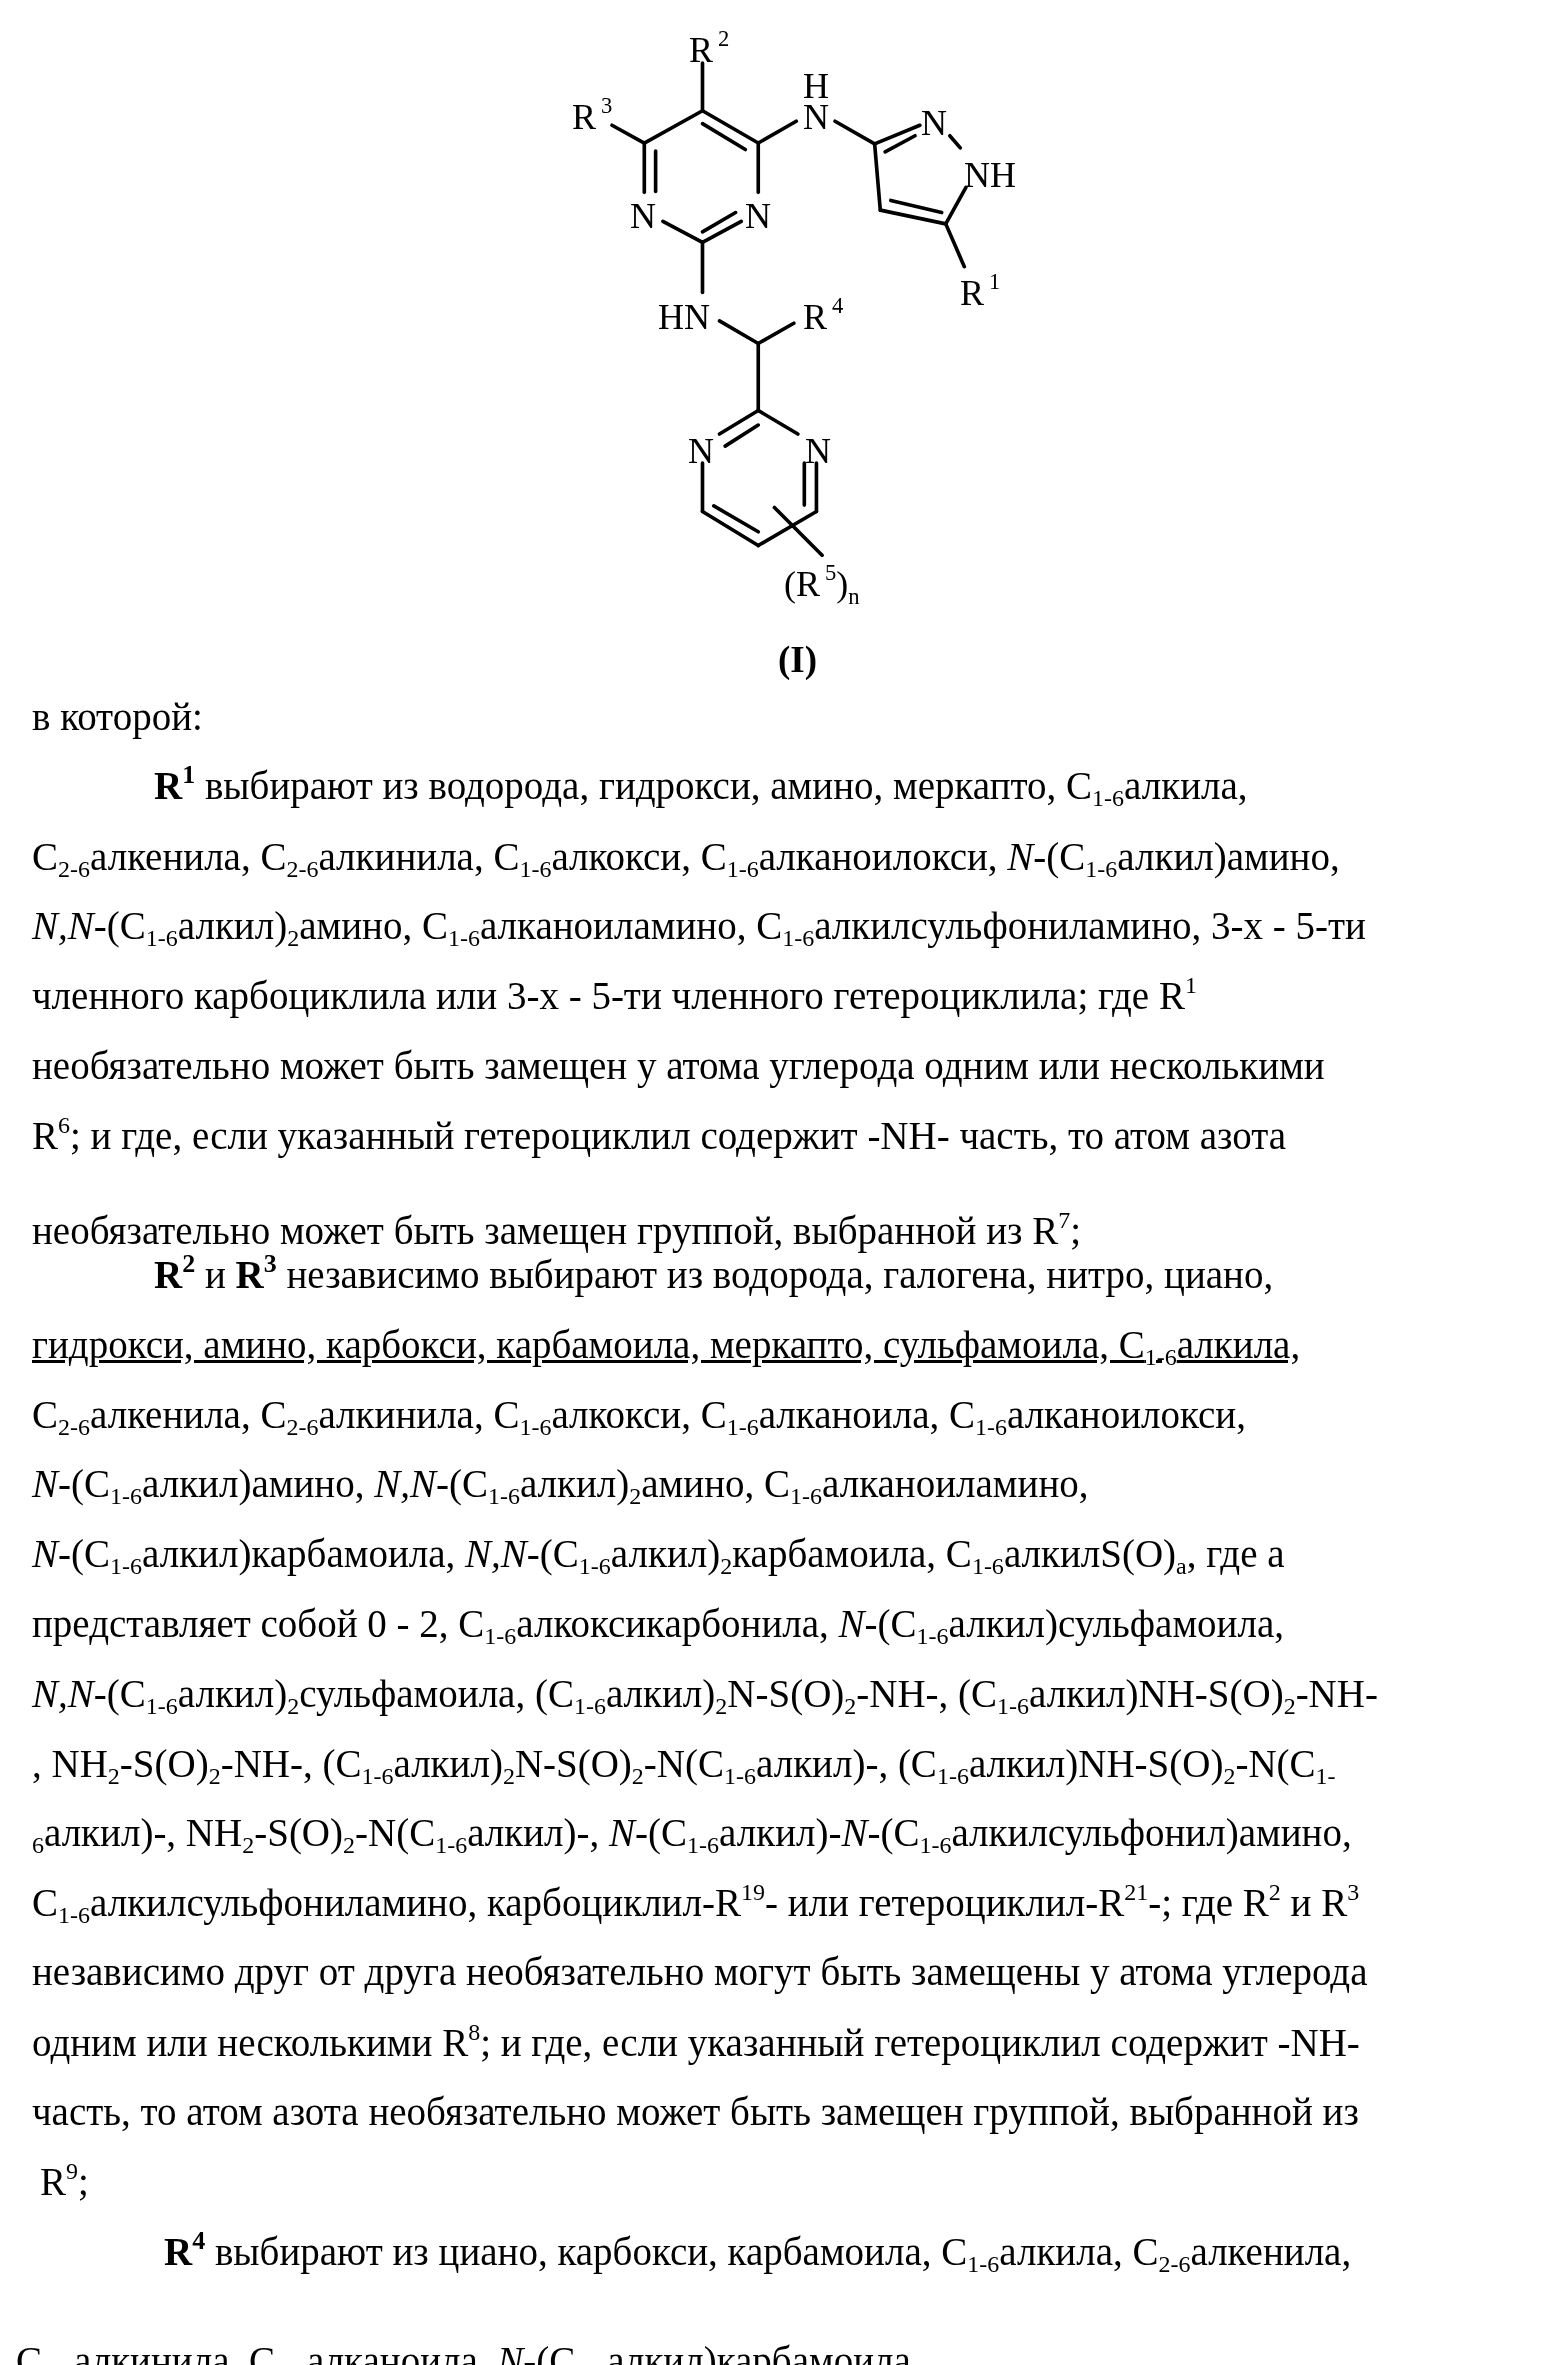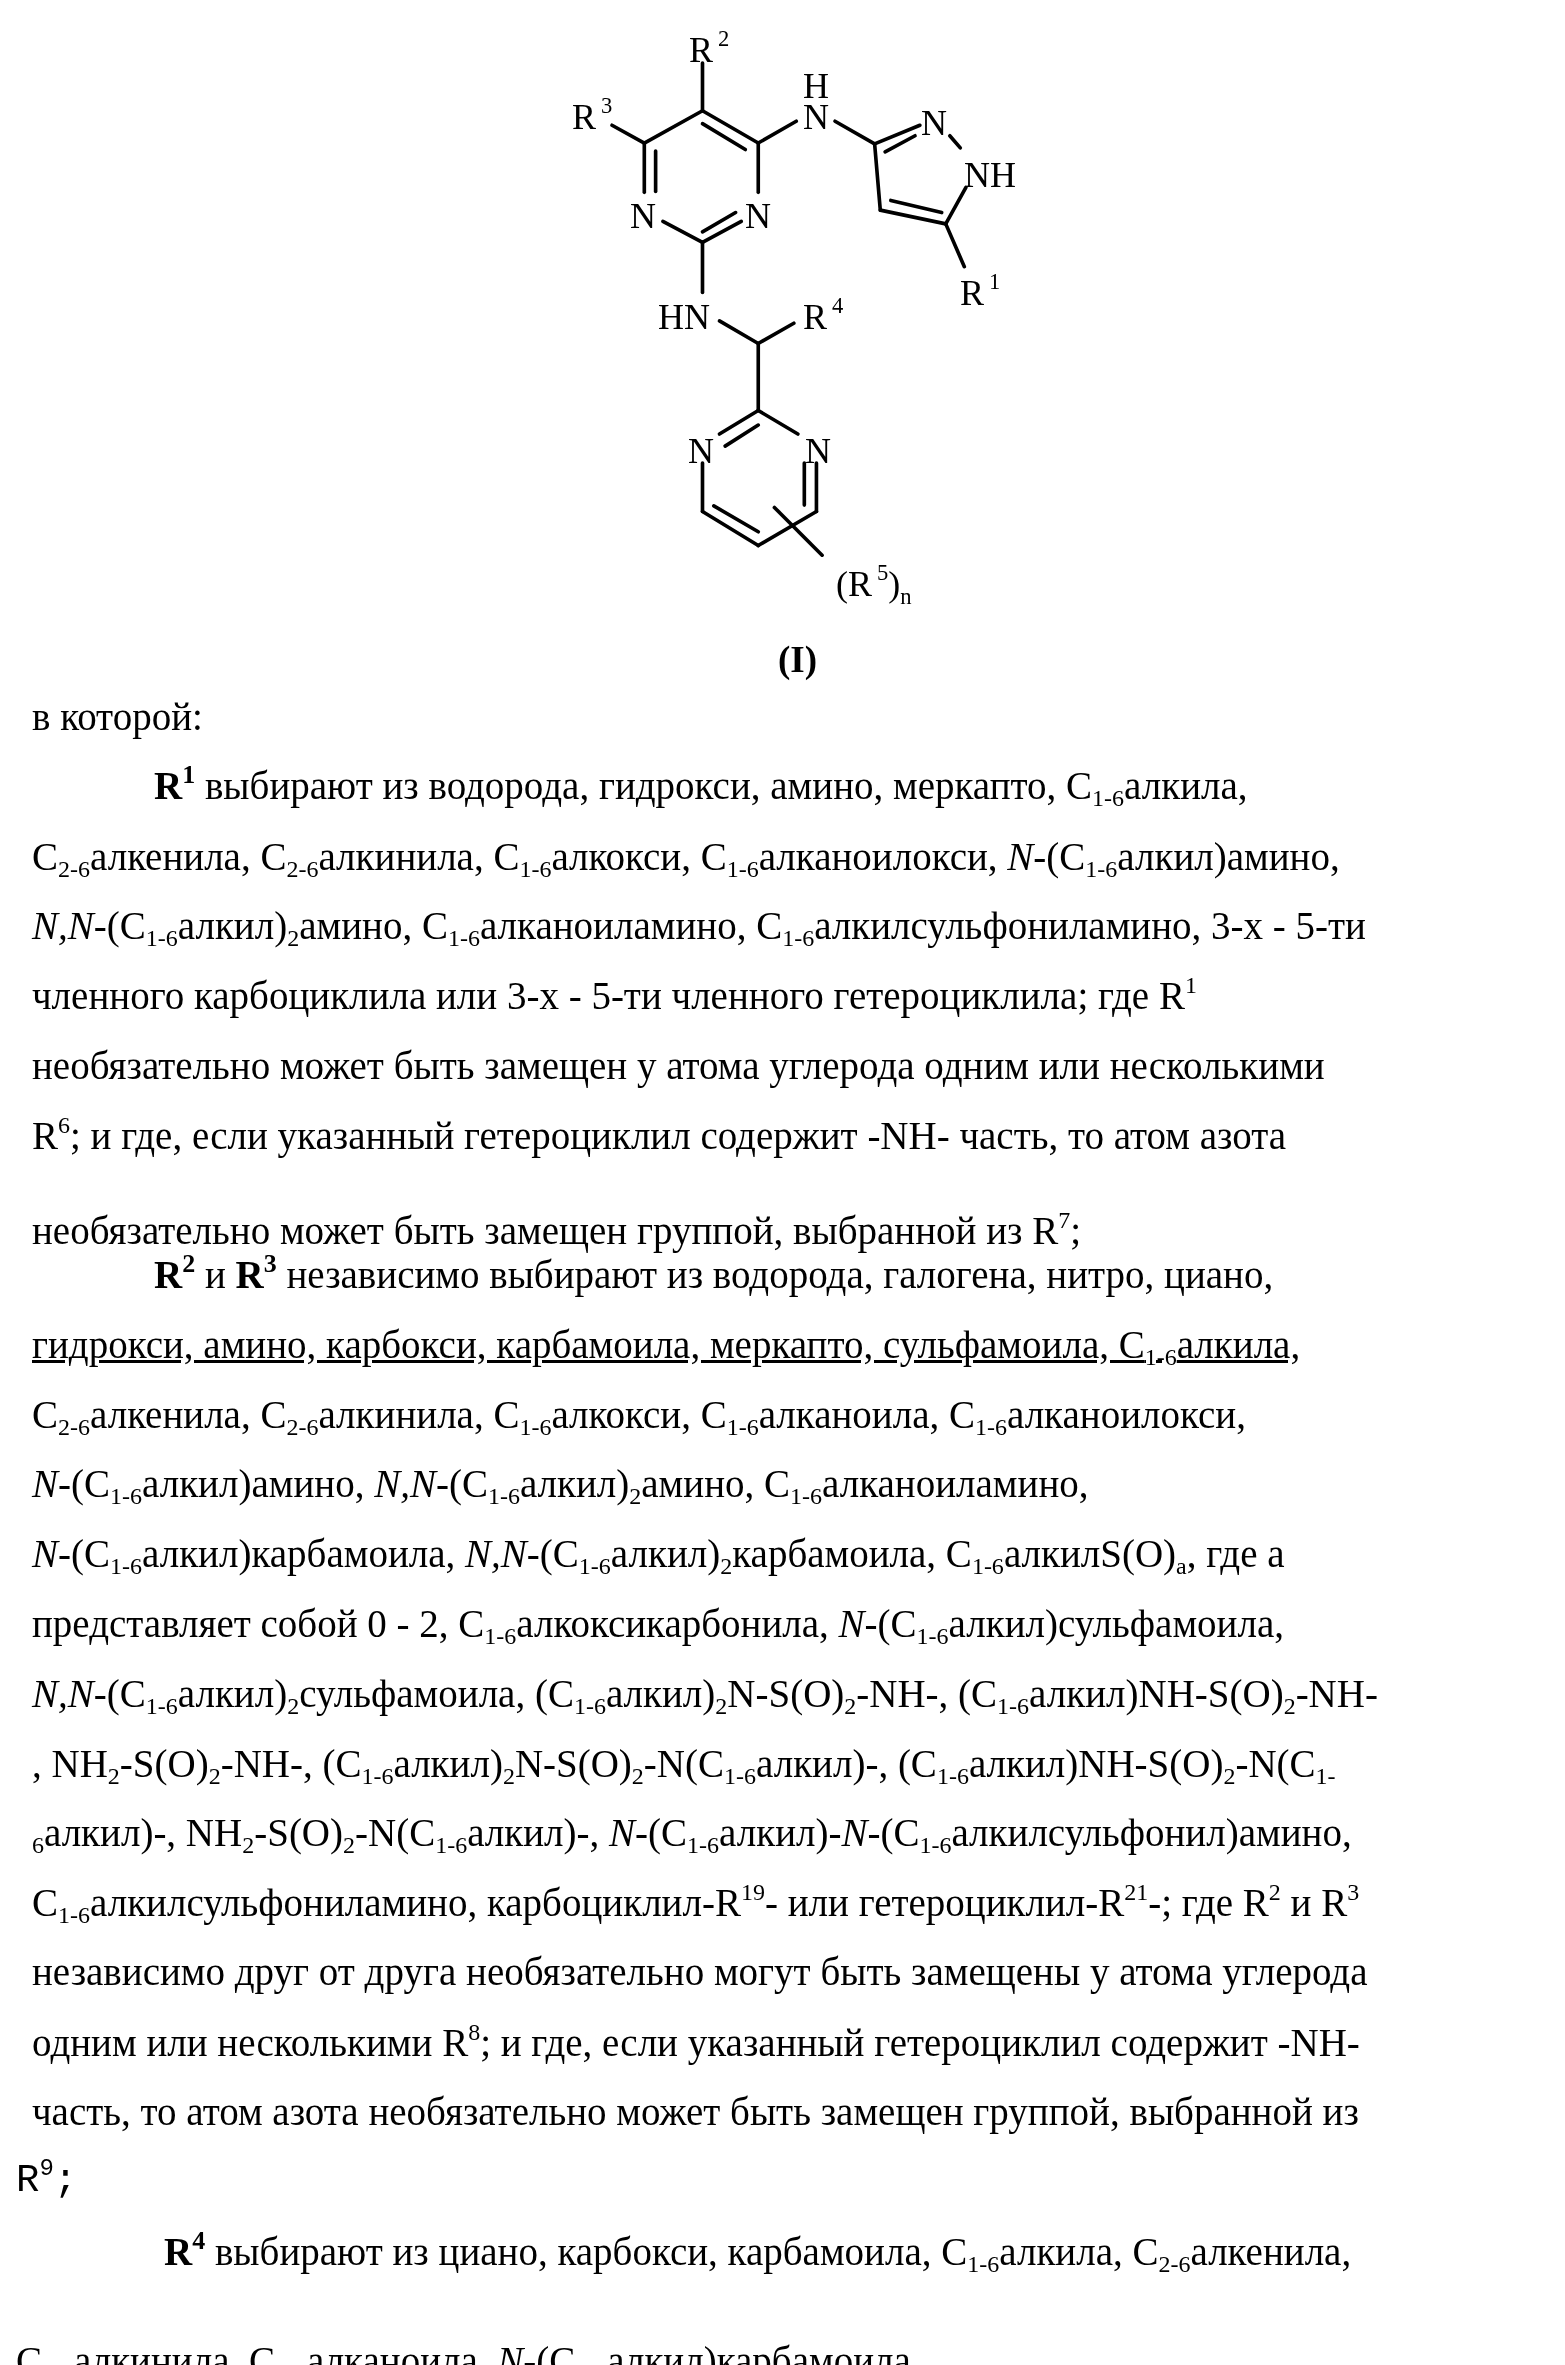--- a/index.html
+++ b/index.html
@@ -73,21 +73,21 @@
   <div class="atom" style="left:803px; top:99px;">N</div>
   <div class="atom" style="left:630px; top:198px;">N</div>
   <div class="atom" style="left:745px; top:198px;">N</div>
   <div class="atom" style="left:658px; top:299px;">HN</div>
   <div class="atom" style="left:803px; top:299px;"><span>R</span><sup>4</sup></div>
   <div class="atom" style="left:921px; top:105px;">N</div>
   <div class="atom" style="left:964px; top:157px;">NH</div>
   <div class="atom" style="left:960px; top:275px;"><span>R</span><sup>1</sup></div>
   <div class="atom" style="left:688px; top:433px;">N</div>
   <div class="atom" style="left:805px; top:433px;">N</div>
-  <div class="atom" style="left:836px; top:566px;"><span>(R</span><sup>5</sup><span>)</span><sub>n</sub></div>
+  <div class="atom" style="left:784px; top:566px;"><span>(R</span><sup>5</sup><span>)</span><sub>n</sub></div>
   <div class="compound-label" style="left:778px; top:641px;">(I)</div>
 </div>
 
 <div id="body-text">
     <div class="line" style="left: 32px; top: 697px;"><span class="">в которой:</span></div>
     <div class="line" style="left: 154px; top: 766px;"><span class="b">R</span><span class="sup b">1</span><span class=""> выбирают из водорода, гидрокси, амино, меркапто, C</span><span class="sub">1-6</span><span class="">алкила,</span></div>
     <div class="line" style="left: 32px; top: 837px;"><span class="">C</span><span class="sub">2-6</span><span class="">алкенила, C</span><span class="sub">2-6</span><span class="">алкинила, C</span><span class="sub">1-6</span><span class="">алкокси, C</span><span class="sub">1-6</span><span class="">алканоилокси, </span><span class="i">N</span><span class="">-(C</span><span class="sub">1-6</span><span class="">алкил)амино,</span></div>
     <div class="line" style="left: 32px; top: 906px;"><span class="i">N,N</span><span class="">-(C</span><span class="sub">1-6</span><span class="">алкил)</span><span class="sub">2</span><span class="">амино, C</span><span class="sub">1-6</span><span class="">алканоиламино, C</span><span class="sub">1-6</span><span class="">алкилсульфониламино, 3-х - 5-ти</span></div>
     <div class="line" style="left: 32px; top: 976px;"><span class="">членного карбоциклила или 3-х - 5-ти членного гетероциклила; где R</span><span class="sup">1</span></div>
     <div class="line" style="left: 32px; top: 1046px;"><span class="">необязательно может быть замещен у атома углерода одним или несколькими</span></div>
@@ -99,17 +99,17 @@
     <div class="line" style="left: 32px; top: 1464px;"><span class="i">N</span><span class="">-(C</span><span class="sub">1-6</span><span class="">алкил)амино, </span><span class="i">N,N</span><span class="">-(C</span><span class="sub">1-6</span><span class="">алкил)</span><span class="sub">2</span><span class="">амино, C</span><span class="sub">1-6</span><span class="">алканоиламино,</span></div>
     <div class="line" style="left: 32px; top: 1534px;"><span class="i">N</span><span class="">-(C</span><span class="sub">1-6</span><span class="">алкил)карбамоила, </span><span class="i">N,N</span><span class="">-(C</span><span class="sub">1-6</span><span class="">алкил)</span><span class="sub">2</span><span class="">карбамоила, C</span><span class="sub">1-6</span><span class="">алкилS(O)</span><span class="sub">a</span><span class="">, где a</span></div>
     <div class="line" style="left: 32px; top: 1604px;"><span class="">представляет собой 0 - 2, C</span><span class="sub">1-6</span><span class="">алкоксикарбонила, </span><span class="i">N</span><span class="">-(C</span><span class="sub">1-6</span><span class="">алкил)сульфамоила,</span></div>
     <div class="line" style="left: 32px; top: 1674px;"><span class="i">N,N</span><span class="">-(C</span><span class="sub">1-6</span><span class="">алкил)</span><span class="sub">2</span><span class="">сульфамоила, (C</span><span class="sub">1-6</span><span class="">алкил)</span><span class="sub">2</span><span class="">N-S(O)</span><span class="sub">2</span><span class="">-NH-, (C</span><span class="sub">1-6</span><span class="">алкил)NH-S(O)</span><span class="sub">2</span><span class="">-NH-</span></div>
     <div class="line" style="left: 32px; top: 1744px;"><span class="">, NH</span><span class="sub">2</span><span class="">-S(O)</span><span class="sub">2</span><span class="">-NH-, (C</span><span class="sub">1-6</span><span class="">алкил)</span><span class="sub">2</span><span class="">N-S(O)</span><span class="sub">2</span><span class="">-N(C</span><span class="sub">1-6</span><span class="">алкил)-, (C</span><span class="sub">1-6</span><span class="">алкил)NH-S(O)</span><span class="sub">2</span><span class="">-N(C</span><span class="sub">1-</span></div>
     <div class="line" style="left: 32px; top: 1813px;"><span class="sub">6</span><span class="">алкил)-, NH</span><span class="sub">2</span><span class="">-S(O)</span><span class="sub">2</span><span class="">-N(C</span><span class="sub">1-6</span><span class="">алкил)-, </span><span class="i">N</span><span class="">-(C</span><span class="sub">1-6</span><span class="">алкил)-</span><span class="i">N</span><span class="">-(C</span><span class="sub">1-6</span><span class="">алкилсульфонил)амино,</span></div>
     <div class="line" style="left: 32px; top: 1883px;"><span class="">C</span><span class="sub">1-6</span><span class="">алкилсульфониламино, карбоциклил-R</span><span class="sup">19</span><span class="">- или гетероциклил-R</span><span class="sup">21</span><span class="">-; где R</span><span class="sup">2</span><span class=""> и R</span><span class="sup">3</span></div>
     <div class="line" style="left: 32px; top: 1952px;"><span class="">независимо друг от друга необязательно могут быть замещены у атома углерода</span></div>
     <div class="line" style="left: 32px; top: 2023px;"><span class="">одним или несколькими R</span><span class="sup">8</span><span class="">; и где, если указанный гетероциклил содержит -NH-</span></div>
     <div class="line" style="left: 32px; top: 2092px;"><span class="">часть, то атом азота необязательно может быть замещен группой, выбранной из</span></div>
-    <div class="line" style="left: 16px; top: 2162px; font-family: Liberation Mono, monospace;"><span class="">R</span><span class="sup">9</span><span class="">;</span></div>
+    <div class="line" style="left: 40px; top: 2162px;"><span class="">R</span><span class="sup">9</span><span class="">;</span></div>
     <div class="line" style="left: 164px; top: 2232px;"><span class="b">R</span><span class="sup b">4</span><span class=""> выбирают из циано, карбокси, карбамоила, C</span><span class="sub">1-6</span><span class="">алкила, C</span><span class="sub">2-6</span><span class="">алкенила,</span></div>
     <div class="line" style="left: 16px; top: 2302px; margin-top: 39px;"><span class="">C</span><span class="sub">2-6</span><span class="">алкинила, C</span><span class="sub">1-6</span><span class="">алканоила, </span><span class="i">N</span><span class="">-(C</span><span class="sub">1-6</span><span class="">алкил)карбамоила,</span></div>
   </div>
 
 
 </body></html>

